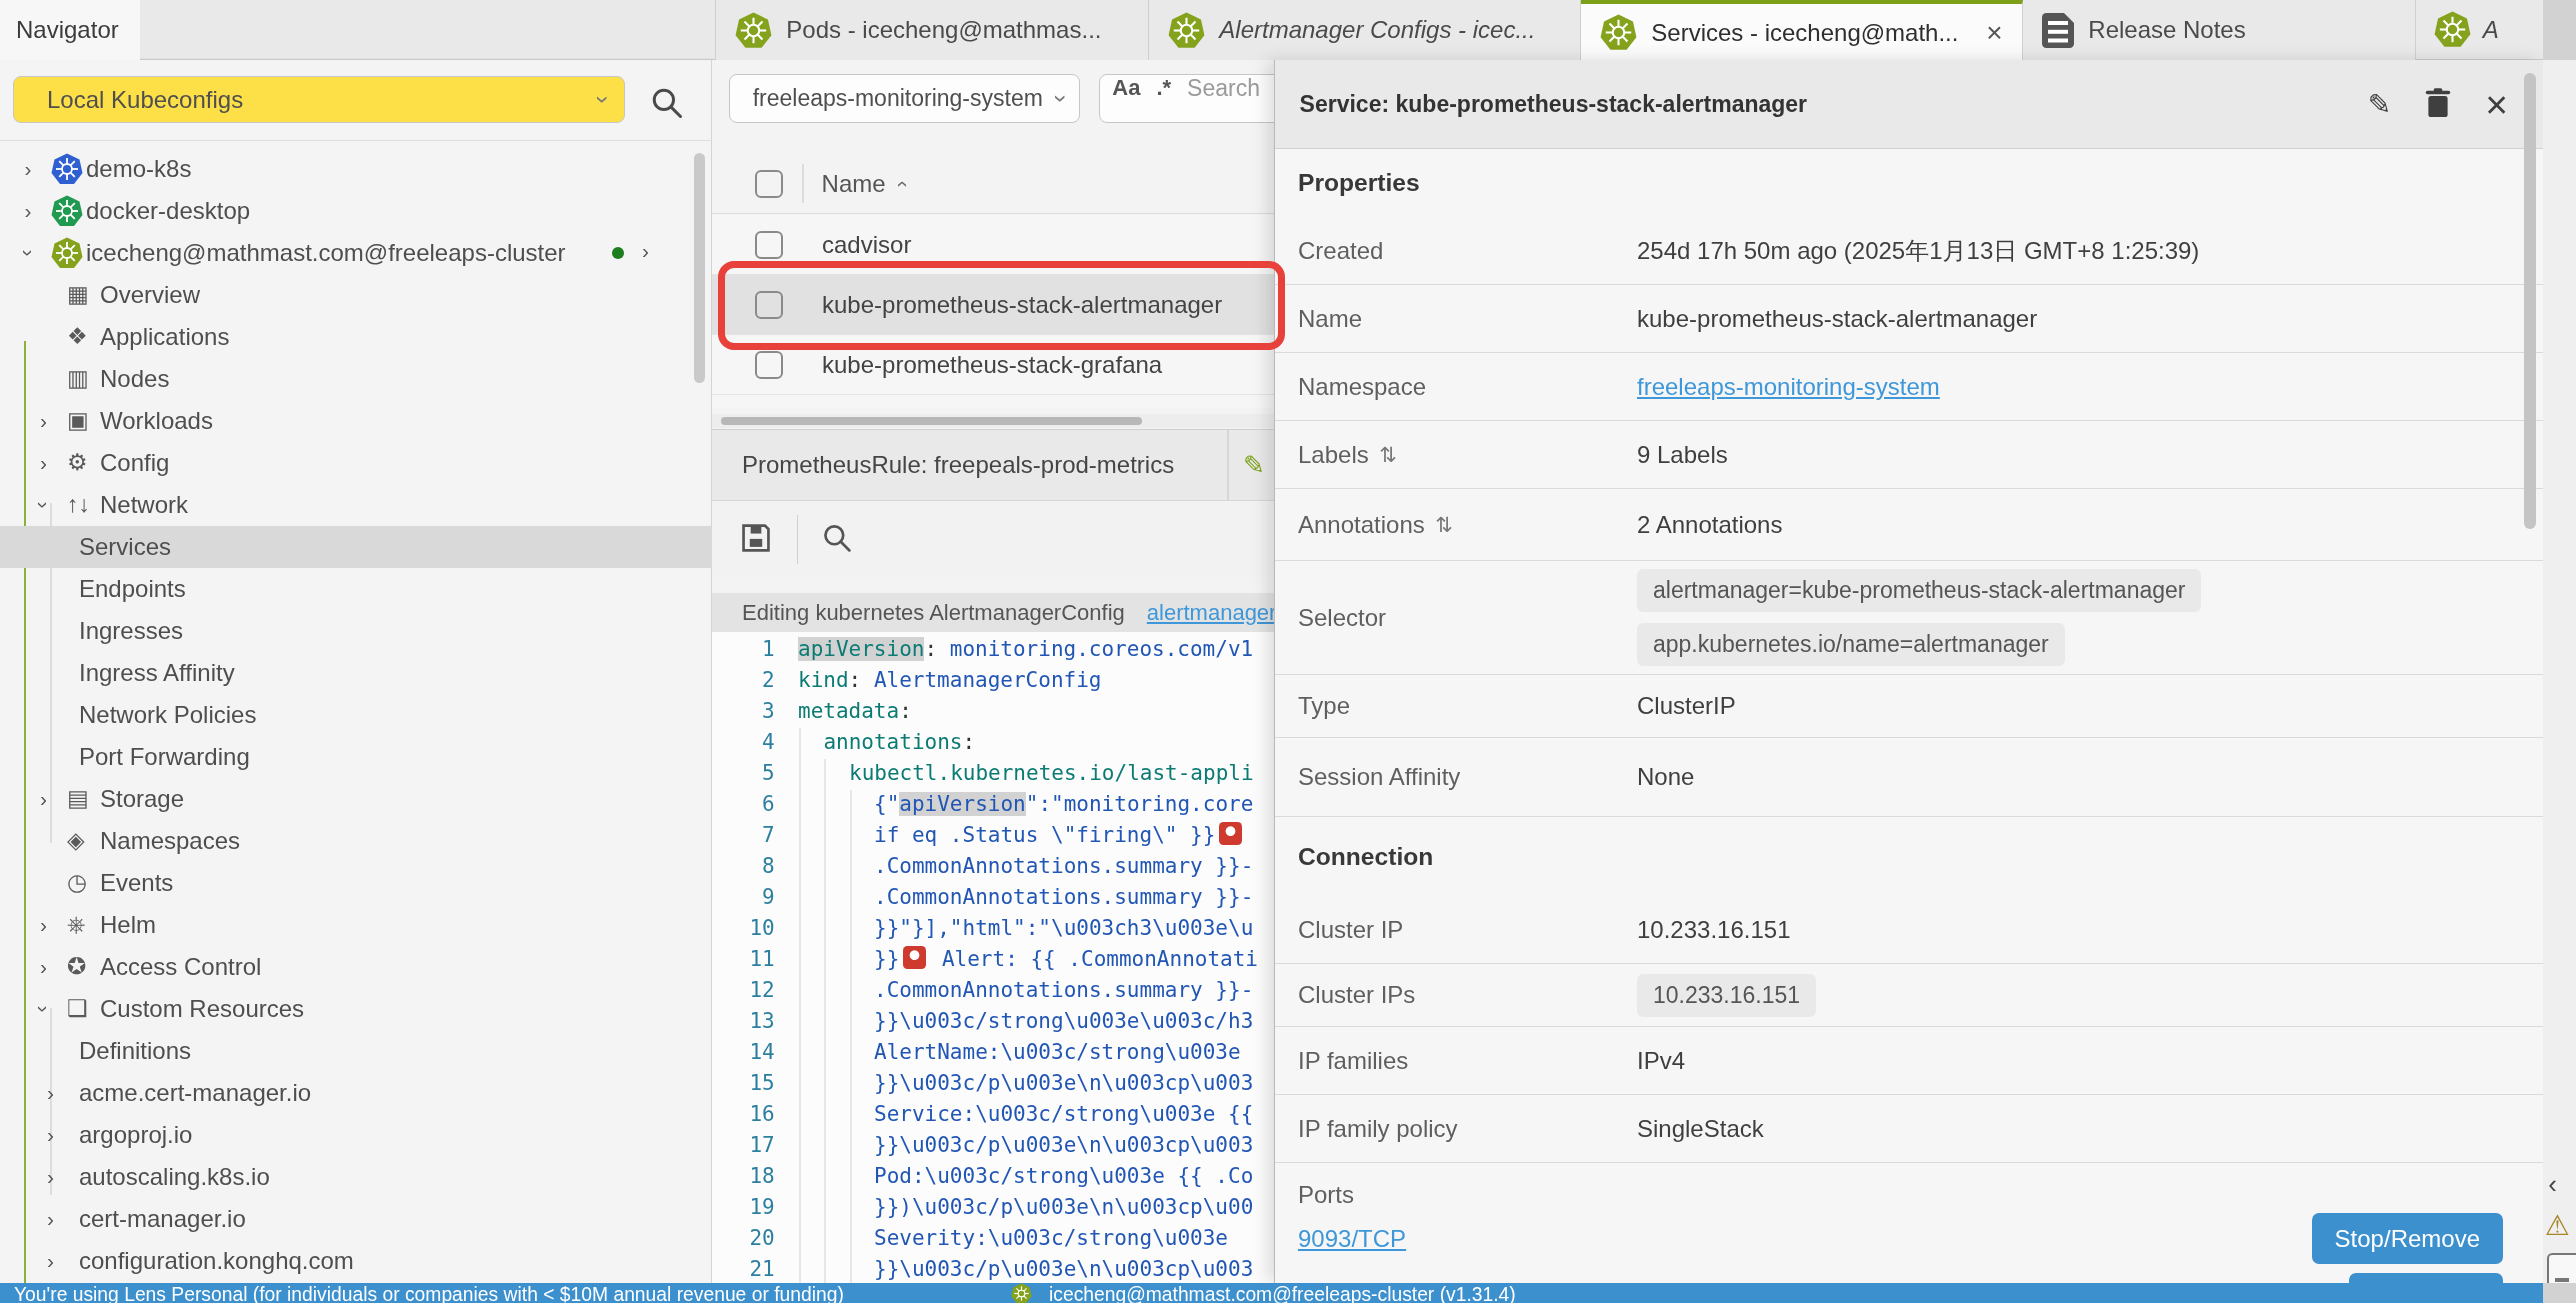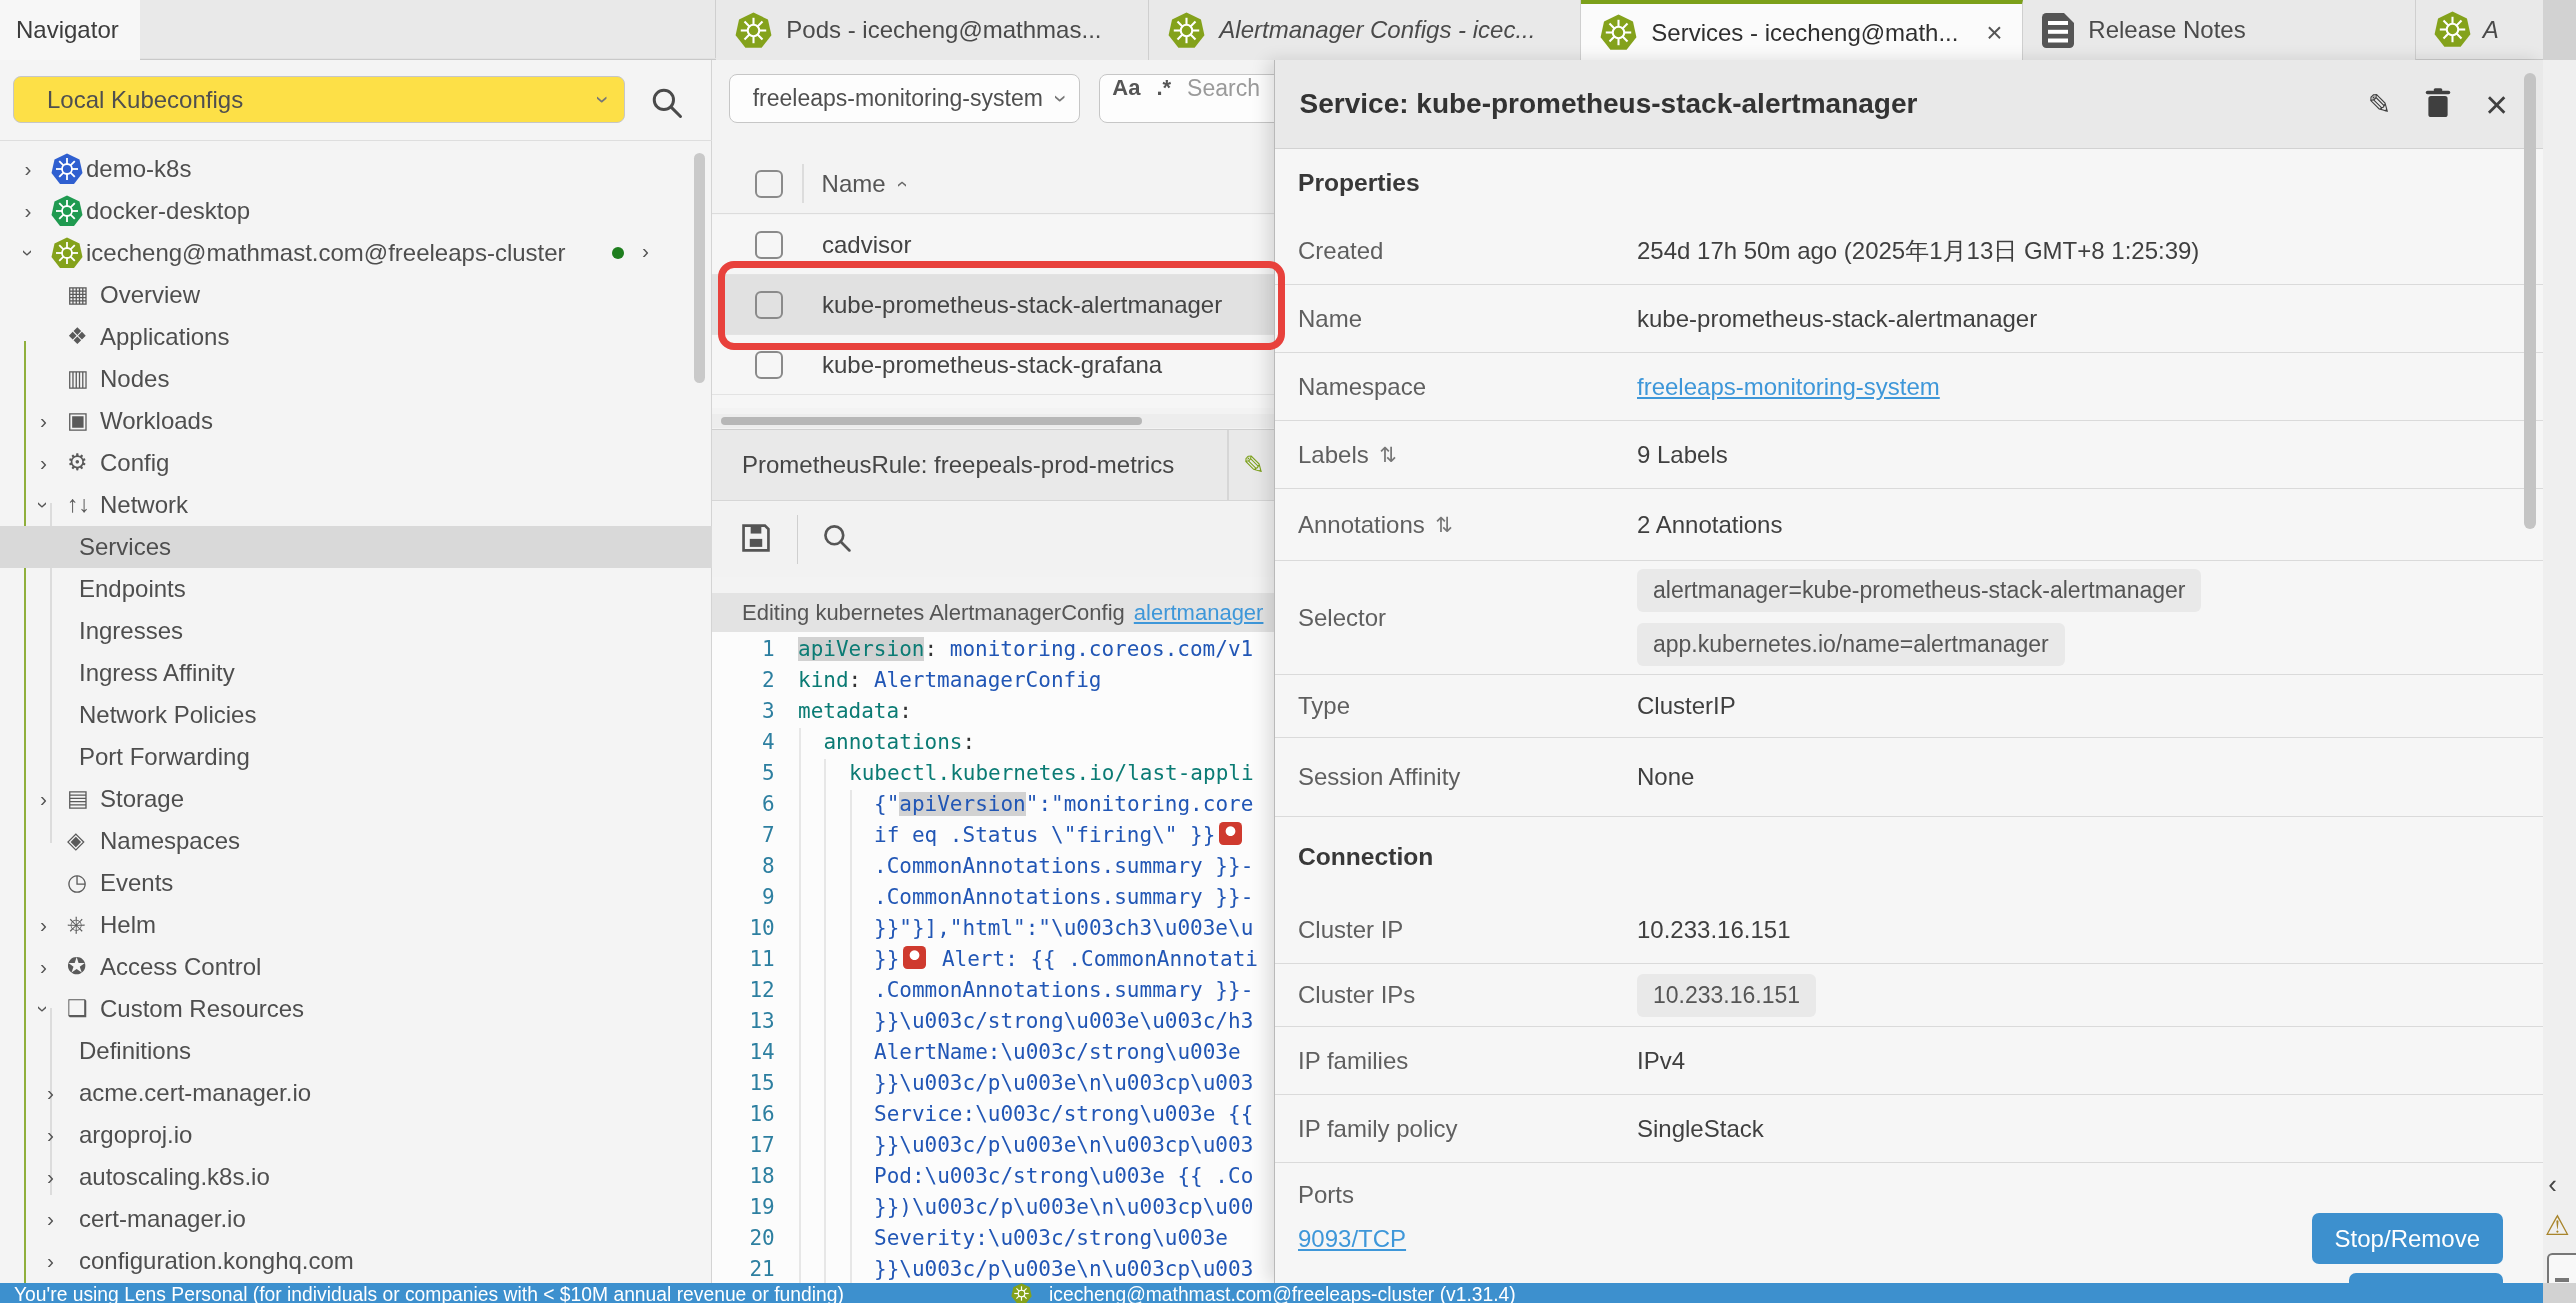--- a/index.html
+++ b/index.html
@@ -88,38 +88,38 @@
   .rule-bar .v-div{position:absolute;left:515px;top:0;width:1.8px;height:100%;background:#d6d6d6;}
   .rule-bar .pencil{position:absolute;left:531px;font-size:26px;color:#7ca01a;}
   .ed-toolbar{position:absolute;left:0;top:442px;width:562px;height:75px;background:#f2f2f2;
     display:flex;align-items:center;}
   .ed-toolbar .tool{margin-left:28px;}
   .ed-toolbar .tdiv{width:1.8px;height:49px;background:#cfcfcf;margin-left:24.6px;}
   .ed-toolbar .mag{margin-left:23px;}
   .editing-bar{position:absolute;left:0;top:533px;width:562px;height:39px;background:#e3e3e3;
     display:flex;align-items:center;font-size:22px;color:#555;white-space:nowrap;overflow:hidden;}
   .editing-bar .pre{margin-left:30px;}
-  .editing-bar a{color:#3e97d9;margin-left:9px;}
+  .editing-bar a{color:#3e97d9;margin-left:22px;}
   .editor{position:absolute;left:0;top:572px;width:562px;height:651px;background:#fcfcfc;overflow:hidden;
     font-family:"DejaVu Sans Mono",monospace;font-size:21px;}
   .gutter{position:absolute;left:0;top:1.8px;width:75px;text-align:right;color:#2d7fa0;}
   .gutter div{height:31px;line-height:31px;padding-right:12.3px;}
   .codes{position:absolute;left:86px;top:1.8px;right:0;white-space:pre;}
   .code-line{height:31px;line-height:31px;white-space:pre;overflow:hidden;}
   .ck{color:#0b7b74;} .cp{color:#333;} .cv{color:#2156b5;}
   .hl{background:#d2d2d2;}
   .alarm{display:inline-block;width:23px;height:23px;border-radius:4.4px;margin:0 3.5px;
     vertical-align:-3.5px;background:radial-gradient(circle at 50% 40%,#ffffff 0 4.4px,#cf3a2e 5.3px);}
   .ind-guide{position:absolute;width:1.8px;background:#e7e7e7;}
   
   .drawer{position:absolute;left:1274px;top:60px;width:1269px;height:1223px;background:#f6f6f6;
     border-left:1.8px solid #b9b9b9;z-index:40;box-shadow:-7px 0 16px rgba(0,0,0,.12);}
   .drawer-head{position:absolute;left:0;top:0;width:100%;height:89px;background:#e9e9e9;
     border-bottom:1.8px solid #d2d2d2;display:flex;align-items:center;}
-  .drawer-head .d-title{margin-left:24.6px;font-size:28px;font-weight:bold;color:#333;white-space:nowrap;}
+  .drawer-head .d-title{margin-left:24.6px;font-size:23px;font-weight:bold;color:#333;white-space:nowrap;}
   .d-actions{position:absolute;right:35px;display:flex;align-items:center;gap:33px;}
   .d-actions .pencil{font-size:28px;color:#3f3f3f;}
   .d-actions .close{font-size:39px;color:#3f3f3f;line-height:1;}
   .drawer-body{position:absolute;left:0;top:89px;width:100%;height:1134px;overflow:hidden;}
   .sec-head{display:flex;align-items:center;padding-left:23px;font-size:24.6px;font-weight:bold;color:#383838;}
   .d-row{position:relative;display:flex;align-items:center;padding-left:23px;
     border-bottom:1.8px solid #dadada;font-size:24px;}
   .d-label{width:339px;color:#5f5f5f;flex:0 0 auto;display:flex;align-items:center;gap:10.5px;}
   .sorticon{font-size:21px;color:#777;}
   .d-value{color:#3f3f3f;}

